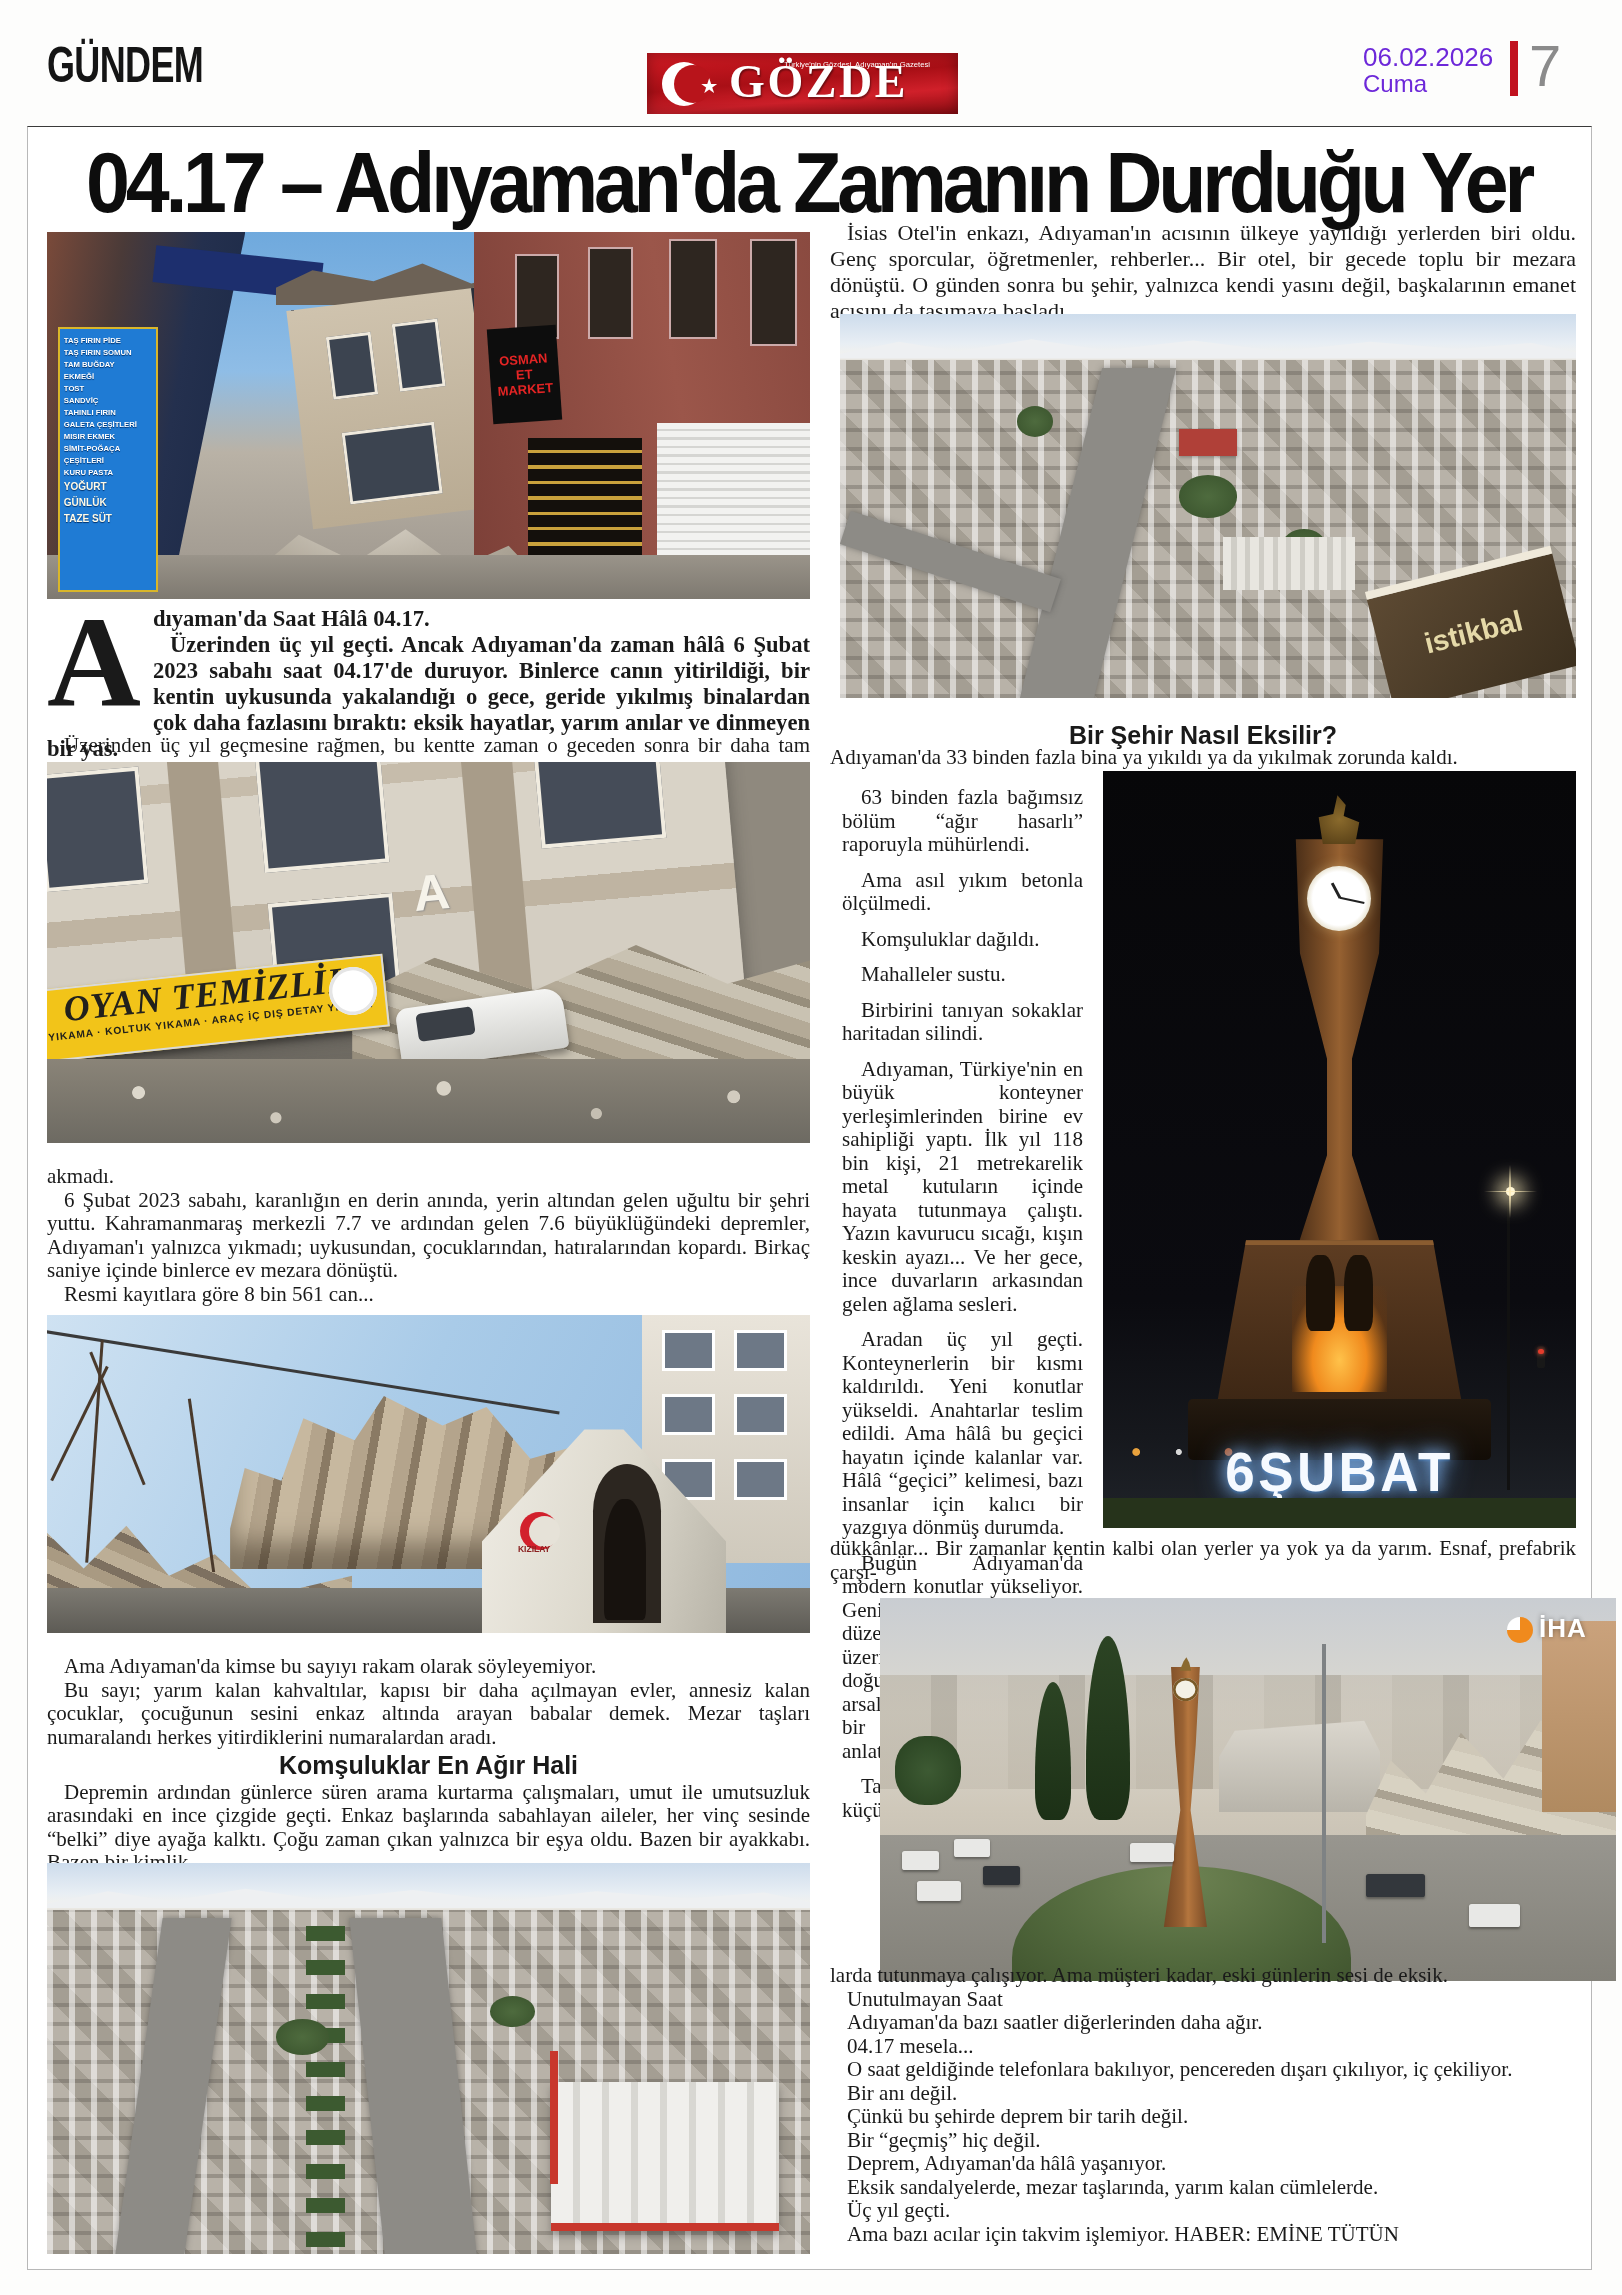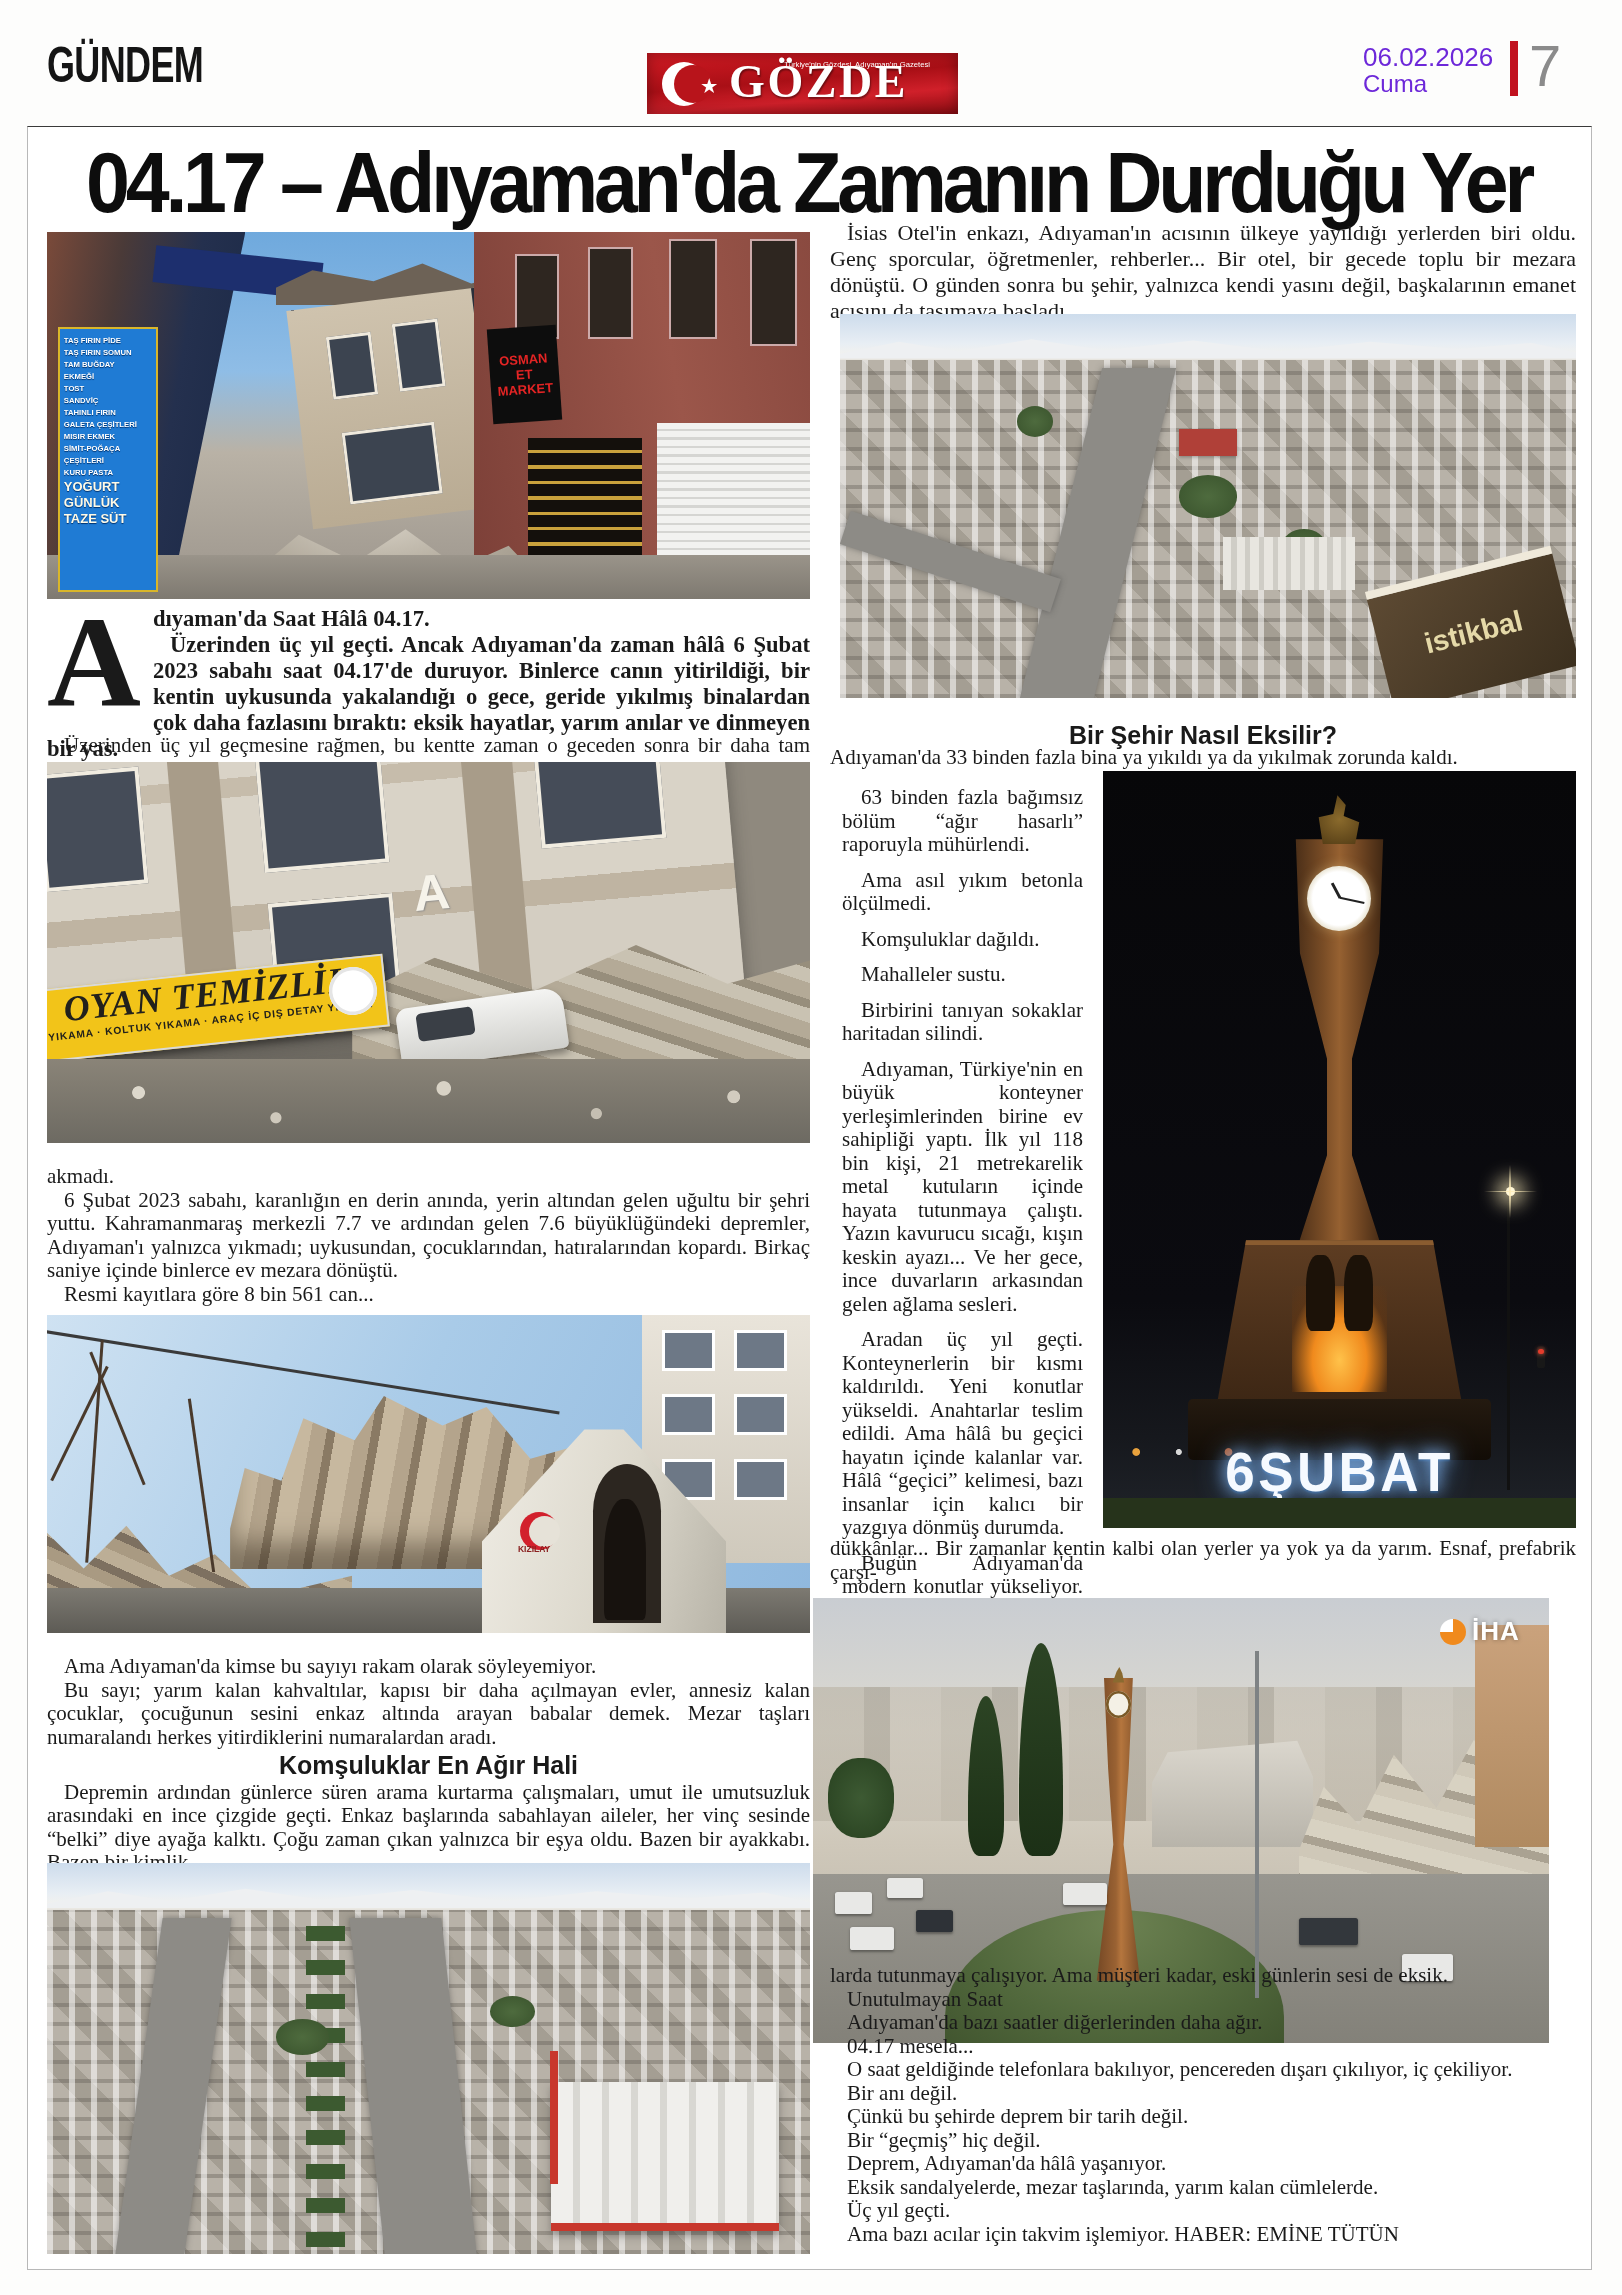--- a/index.html
+++ b/index.html
@@ -62,21 +62,21 @@
      background:linear-gradient(#6fa9dd 0%,#8fbde6 38%,#b9b2a6 60%,#9b948b 100%);}
   .pa-leftbld{left:0;top:0;width:26%;height:100%;
      background:linear-gradient(100deg,#7a4a3a 0%,#4a3a38 30%,#24304e 60%,#1a2845 100%);
      clip-path:polygon(0 0,100% 0,62% 100%,0 100%);}
   .pa-awning{left:14%;top:6%;width:22%;height:10%;background:#1d2f6e;transform:rotate(6deg);}
   .pa-bluesign{left:1.5%;top:26%;width:13%;height:72%;background:#1f7bd4;
      border:2.6px solid #d9b62a;padding:5.1px 3.4px;box-sizing:border-box;color:#fff;
      font-family:"Liberation Sans",sans-serif;font-weight:700;position:absolute;}
   .pa-bluesign div{position:static;font-size:7.7px;line-height:12px;white-space:nowrap;
      overflow:hidden;text-shadow:0 0.9px 0.9px #00336f;}
-  .pa-bluesign .big{font-size:13px;line-height:16px;color:#fffbe8;}
+  .pa-bluesign .big{font-size:10px;line-height:16px;color:#fffbe8;}
   .pa-midbld{left:33%;top:18%;width:26%;height:60%;
      background:linear-gradient(#cfc3ae,#b9ab93);transform:rotate(-7deg);
      box-shadow:inset -12px 0 0 #2a2f3a;}
   .pa-midwin{background:#3c4450;border:3.4px solid #efe9dc;}
   .pa-midroof{left:30%;top:8%;width:32%;height:12%;background:#6d6256;
      clip-path:polygon(0 60%,15% 20%,40% 45%,60% 5%,80% 50%,100% 25%,100% 100%,0 100%);}
   .pa-rightbld{left:56%;top:0;width:44%;height:100%;
      background:linear-gradient(260deg,#8a4a40 0%,#9b564a 40%,#7c4038 100%);}
   .pa-rwin{background:#2e2620;border:2.6px solid #caa;}
   .pa-blacksign{left:58%;top:26%;width:9%;height:26%;background:#0d0d0d;
@@ -462,21 +462,21 @@
   <div class="pf-signal"></div>
   <div class="pf-glowlights"></div>
   <div class="pf-6subat">6ŞUBAT</div>
   <div class="pf-grass"></div>
 </div>
 
 <div class="abs body-txt" style="left:830px;top:1537px;width:746px;">
   <p class="noind">dükkânlar... Bir zamanlar kentin kalbi olan yerler ya yok ya da yarım. Esnaf, prefabrik çarşı-</p>
 </div>
 
-<div class="abs photo" style="left:813px;top:1598px;width:736px;height:445px;">
+<div class="abs photo" style="left:880px;top:1598px;width:736px;height:383px;">
   <div class="pg-sky"></div>
   <div class="pg-bldfar"></div>
   <div class="pg-wrk"></div>
   <div class="pg-ruinR"></div>
   <div class="pg-bldR"></div>
   <div class="pg-road"></div>
   <div class="pg-cyp" style="left:28%;top:10%;width:6%;height:48%;"></div>
   <div class="pg-cyp" style="left:21%;top:22%;width:5%;height:36%;"></div>
   <div class="pg-tree" style="left:2%;top:36%;width:9%;height:18%;"></div>
   <div class="pg-isle"></div>

